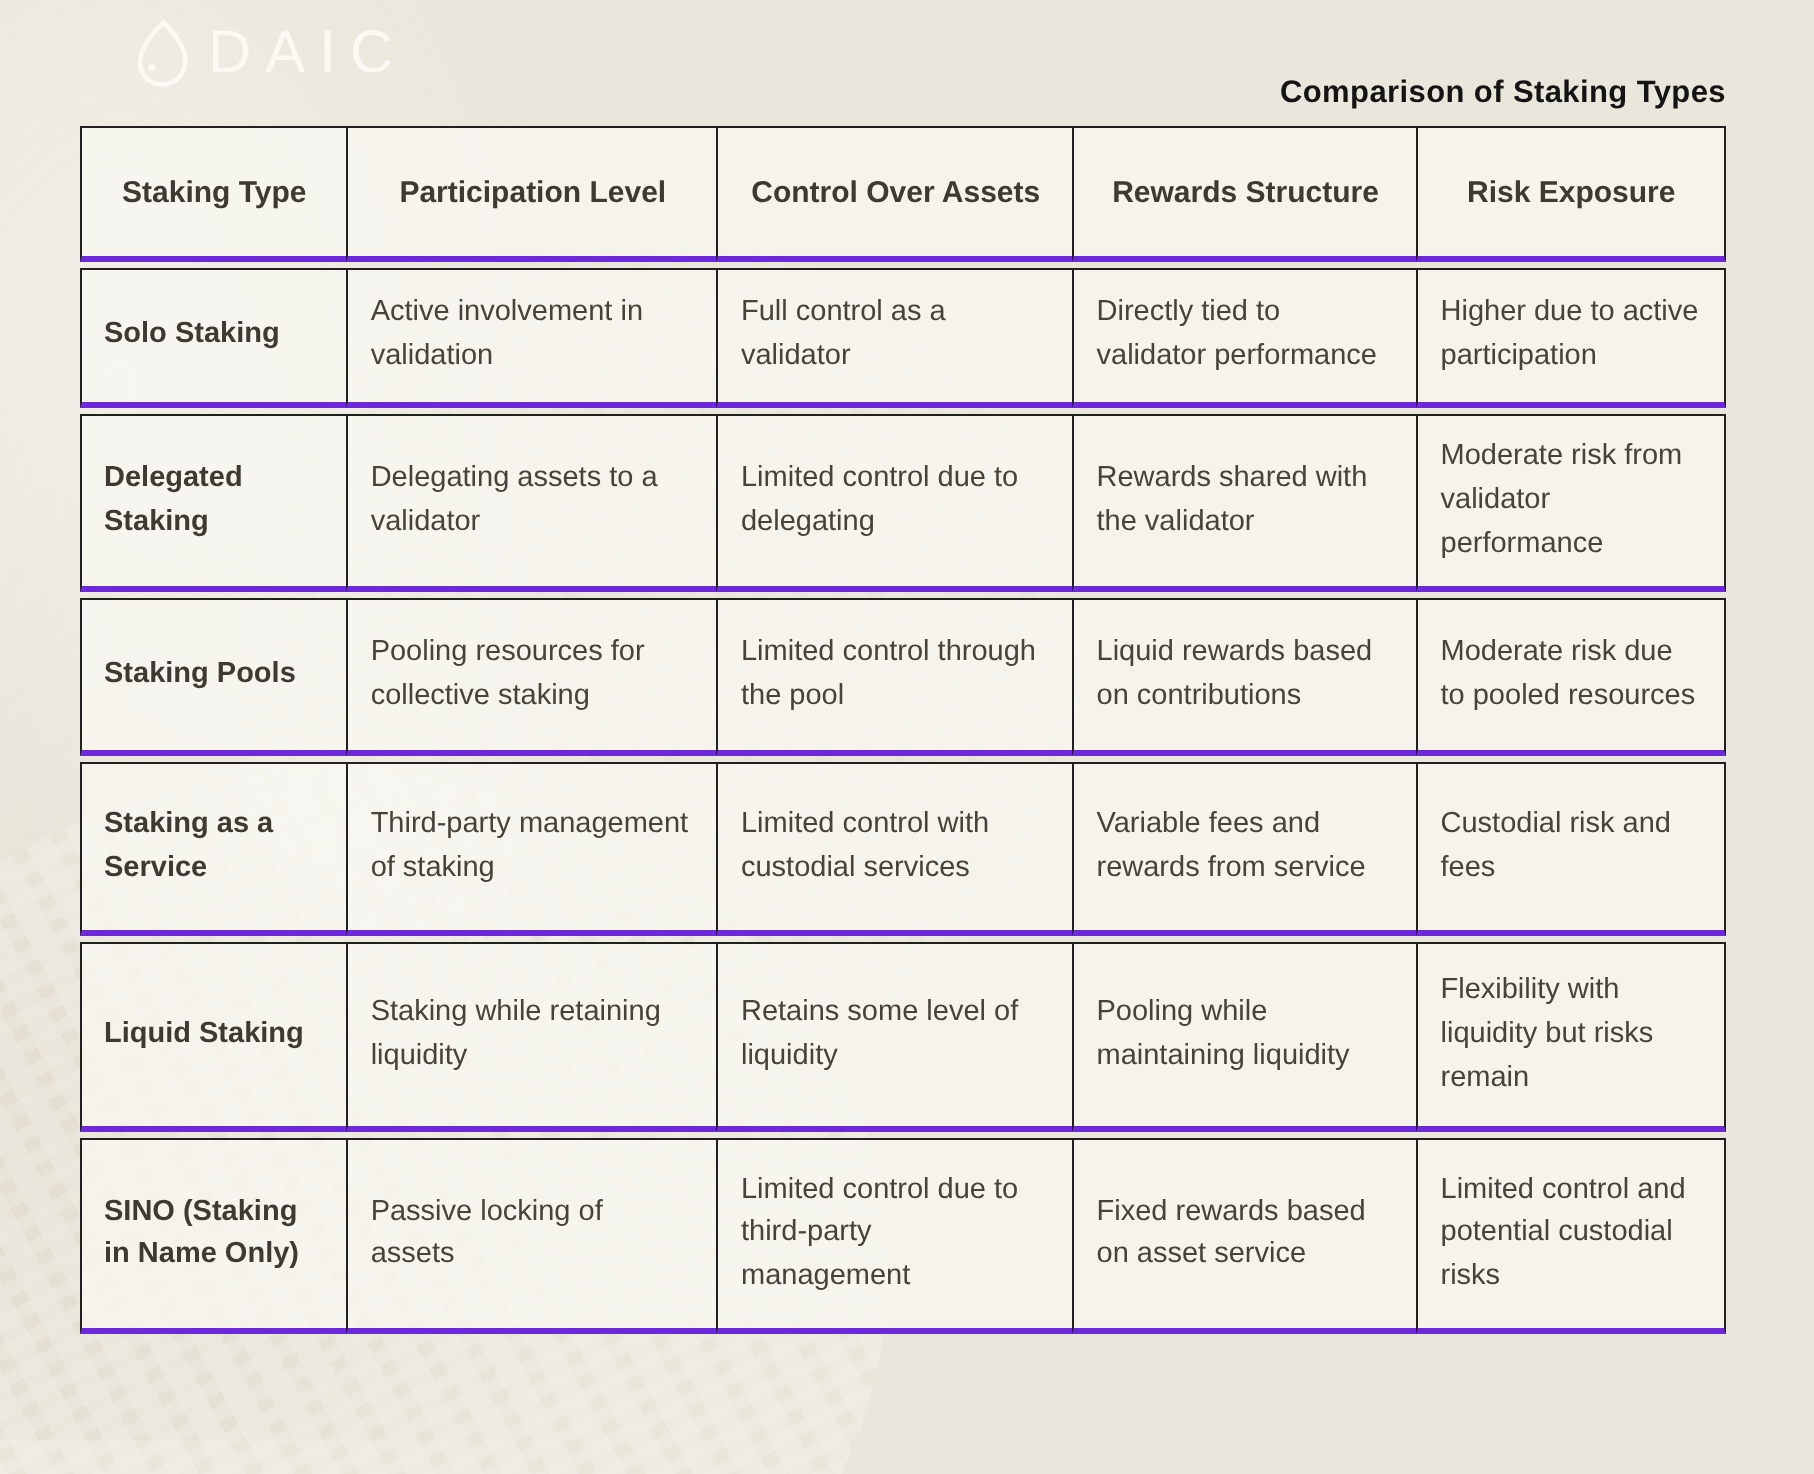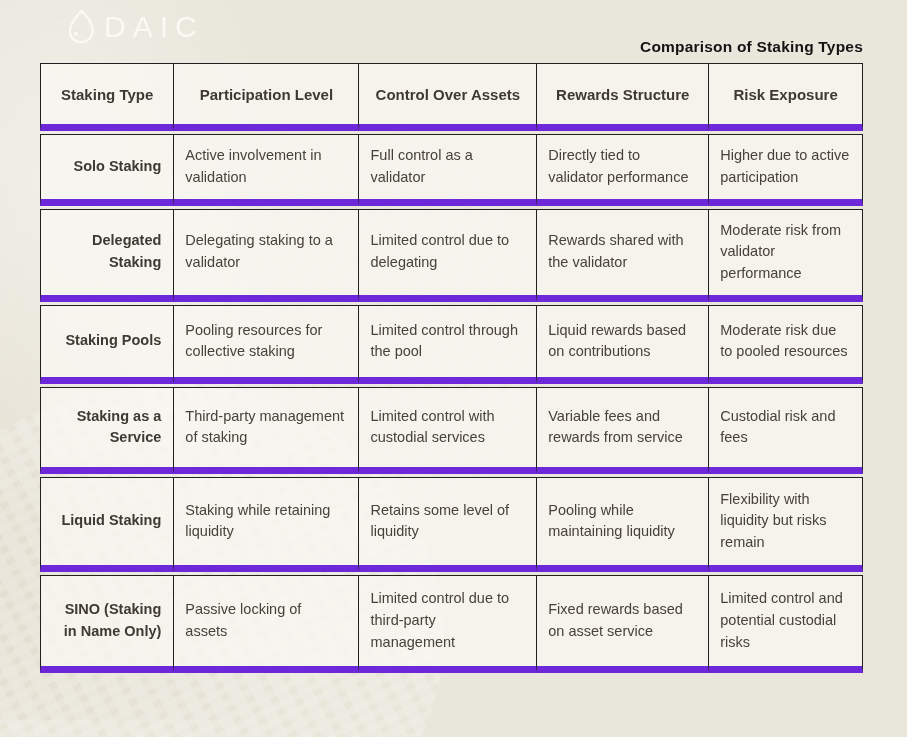--- a/index.html
+++ b/index.html
@@ -72,21 +72,21 @@
   table.staking {
     position: absolute;
     left: 40px; top: 60px;
     width: 823px;
     border-collapse: separate;
     border-spacing: 0 3px;
     table-layout: fixed;
   }
   .staking th, .staking td {
     border-top: 1px solid #202020;
-    border-bottom: 7px solid #6d28d9;
+    border-bottom: 3px solid #6d28d9;
     border-left: 1px solid #202020;
     background: rgba(250,248,242,0.72);
     vertical-align: middle;
     color: #47423a;
   }
   .staking th:last-child, .staking td:last-child { border-right: 1px solid #202020; }
   .staking th {
     height: 68px;
     text-align: center;
     font-size: 15px;
@@ -94,21 +94,21 @@
     color: #3e3a33;
     padding: 6px 8px;
   }
   .staking td {
     font-size: 14.5px;
     font-weight: 400;
     line-height: 1.5;
     padding: 10px 12px 10px 11px;
     text-align: left;
   }
-  .staking td.rowhead { font-weight: 700; color: #3e3a33; text-align: right; }
+  .staking td.rowhead { font-weight: 700; color: #3e3a33; }
   tr.r0 td { height: 70px; }
   tr.r1 td { height: 79px; }
   tr.r2 td { height: 79px; }
   tr.r3 td { height: 87px; }
   tr.r4 td { height: 95px; }
   tr.r5 td { height: 98px; }
 </style>
 </head>
 <body>
 
@@ -150,21 +150,21 @@
     <tbody>
       <tr class="r0">
         <td class="rowhead">Solo Staking</td>
         <td>Active involvement in validation</td>
         <td>Full control as a validator</td>
         <td>Directly tied to validator performance</td>
         <td>Higher due to active participation</td>
       </tr>
       <tr class="r1">
         <td class="rowhead">Delegated Staking</td>
-        <td>Delegating staking to a validator</td>
+        <td>Delegating assets to a validator</td>
         <td>Limited control due to delegating</td>
         <td>Rewards shared with the validator</td>
         <td>Moderate risk from validator performance</td>
       </tr>
       <tr class="r2">
         <td class="rowhead">Staking Pools</td>
         <td>Pooling resources for collective staking</td>
         <td>Limited control through the pool</td>
         <td>Liquid rewards based on contributions</td>
         <td>Moderate risk due to pooled resources</td>

